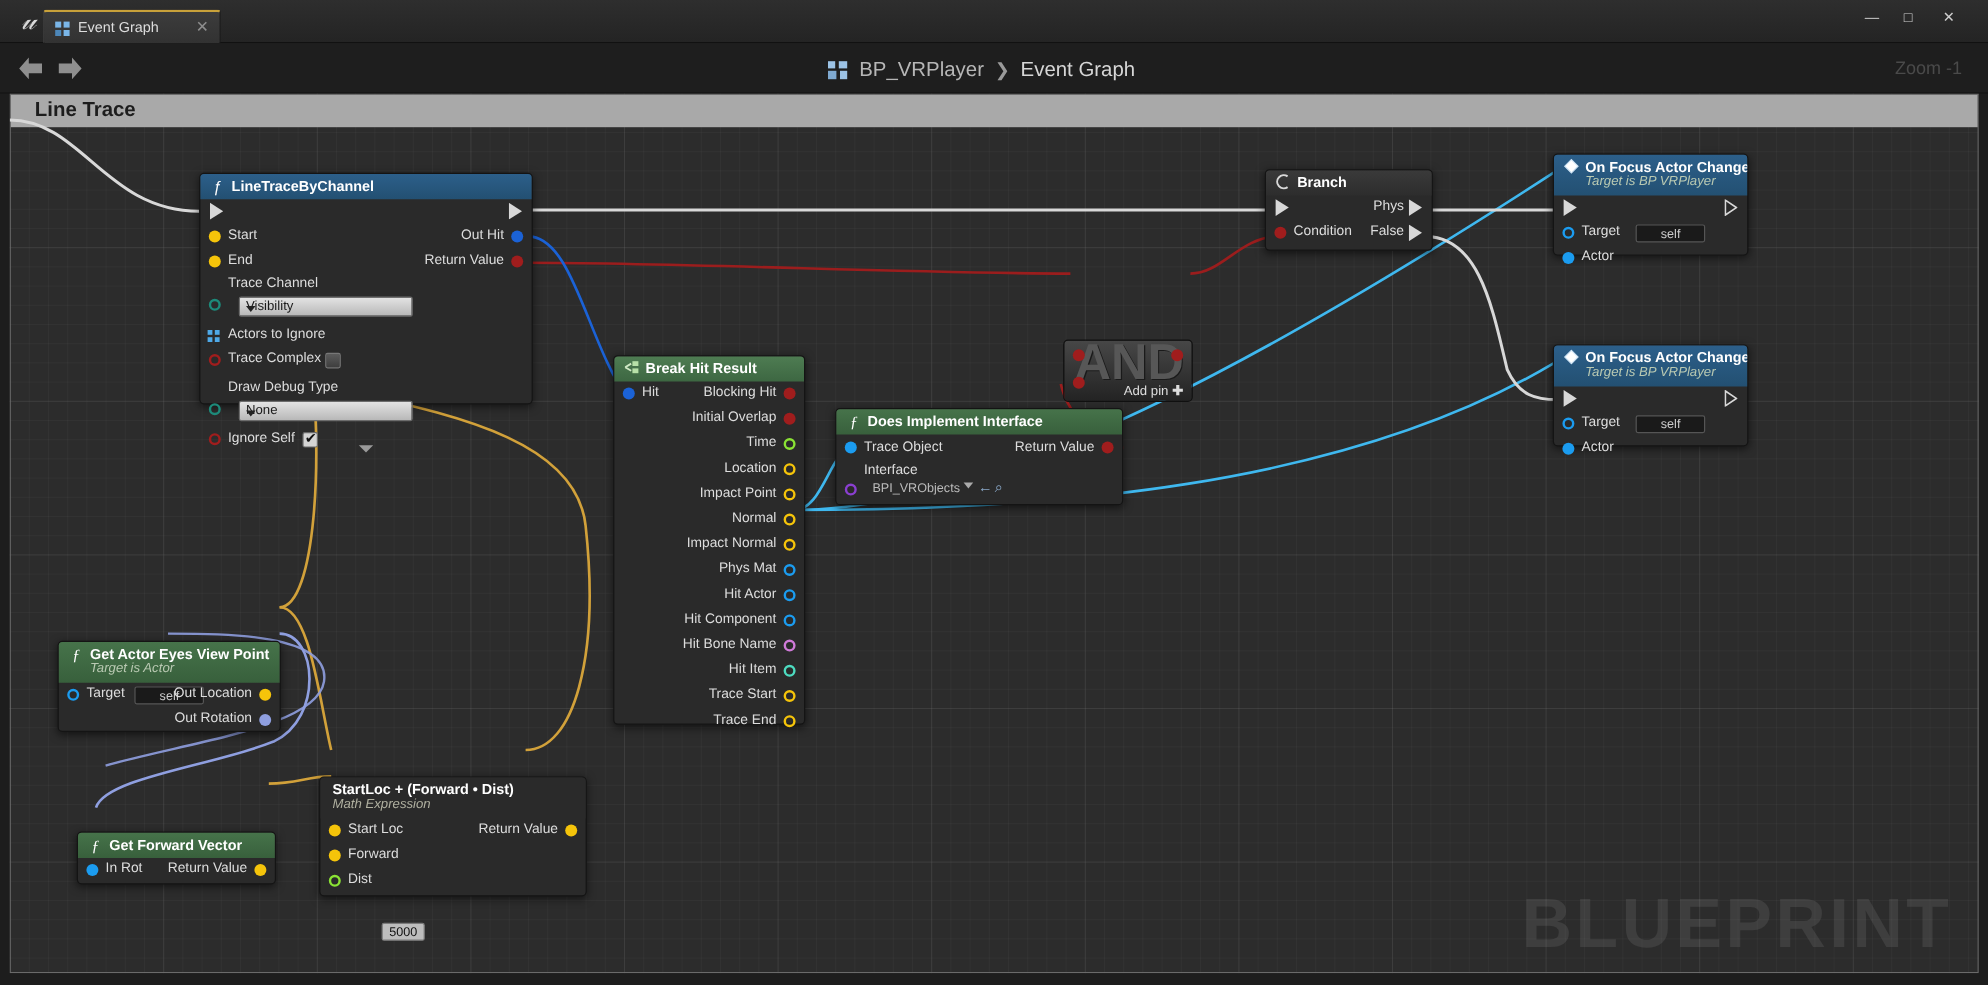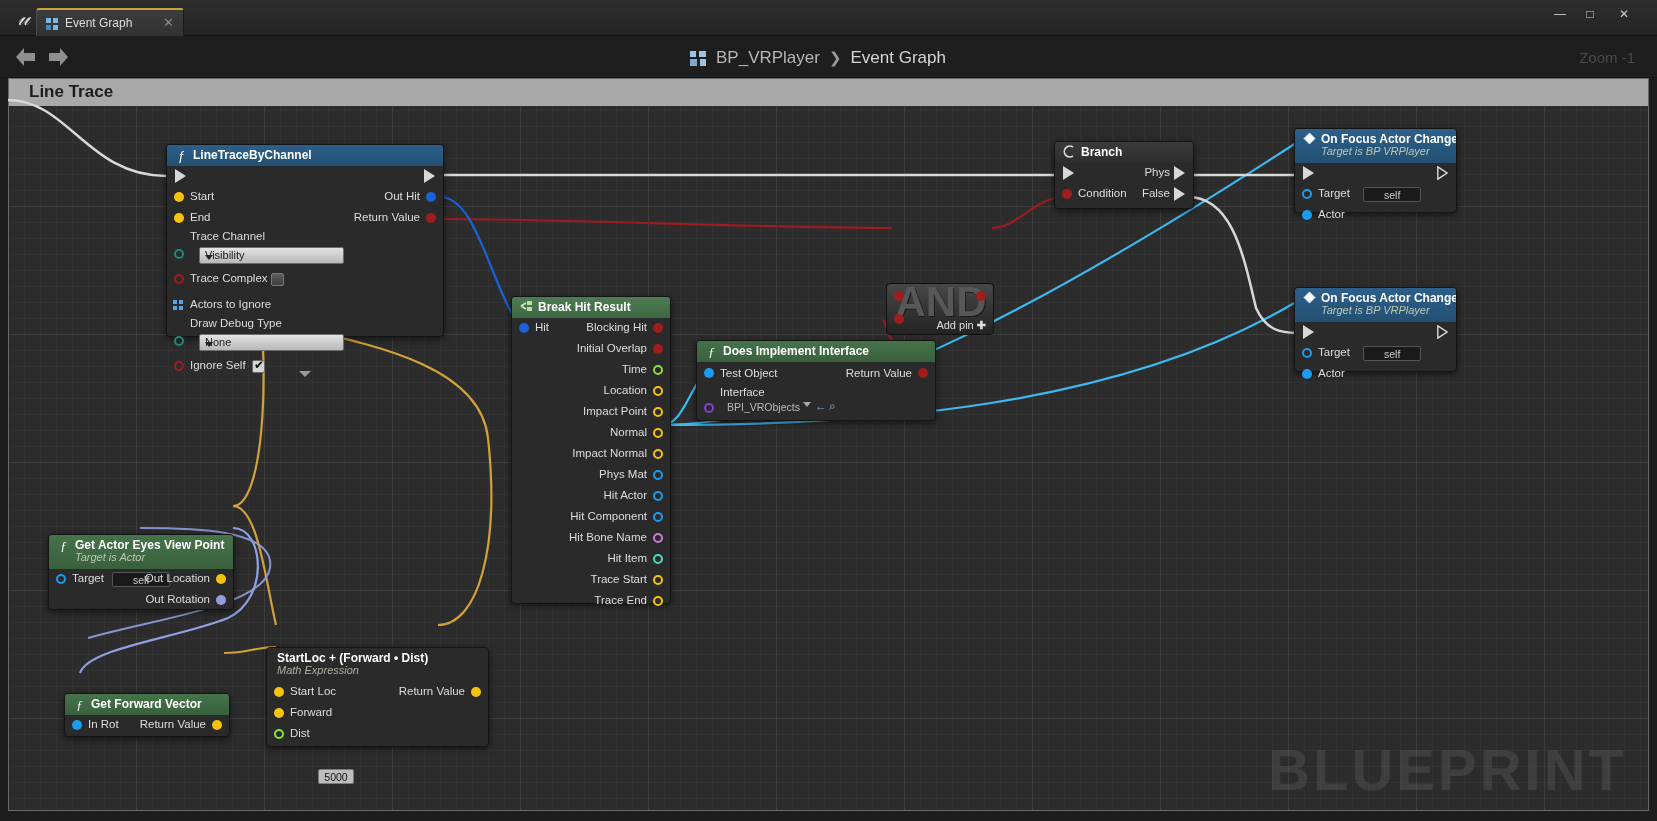--- a/index.html
+++ b/index.html
@@ -272,33 +272,33 @@
           <span class="pin r solid" style="color:#a01d1d"></span>
         </div>
         <div style="position:relative; height:41px;">
           <span class="pin l ring" style="color:#1d8a7a; top:20px;"></span>
           <span class="sectlbl" style="left:23px; top:1px;">Trace Channel</span>
           <span class="combo" style="left:32px; top:18px; width:145px;">
             <span>Visibility</span>
             <span class="arw"></span>
           </span>
         </div>
-        <div class="row" style="height:25px;">
-          <span class="pin l ring" style="color:#a01d1d; top:4px;"></span>
-          <span class="pinlbl l" style="top:2px;">Trace Complex</span>
-          <span class="chk empty" style="left:104px; top:3px;"></span>
-        </div>
         <div class="row" style="height:21px;">
           <span class="arrcube" style="left:6px; top:5px;">
               <i></i>
               <i></i>
               <i></i>
               <i></i>
             </span>
           <span class="pinlbl l">Actors to Ignore</span>
+        </div>
+        <div class="row" style="height:25px;">
+          <span class="pin l ring" style="color:#a01d1d; top:4px;"></span>
+          <span class="pinlbl l" style="top:2px;">Trace Complex</span>
+          <span class="chk empty" style="left:104px; top:3px;"></span>
         </div>
         <div style="position:relative; height:41px;text-align:center;">
           <span class="pin l ring" style="color:#1d8a7a; top:20px;"></span>
           <span class="sectlbl" style="left:23px; top:1px;">Draw Debug Type</span>
           <span class="combo" style="left:32px; top:18px; width:145px;">
             <span>None</span>
             <span class="arw"></span>
           </span>
         </div>
         <div class="row" style="height:22px;">
@@ -385,21 +385,21 @@
     </div>
 
     <div class="node" id="n-dii" style="left:688px; top:262px; width:240px; height:81px;">
       <div class="hdr hdr-fn">
         <span class="gly">ƒ</span>
         <span class="ttl">Does Implement Interface</span>
       </div>
       <div class="body">
         <div class="row" style="height:24px;">
           <span class="pin l solid" style="color:#1b9cf0; top:6px;"></span>
-          <span class="pinlbl l" style="top:5px;">Test Object</span>
+          <span class="pinlbl l" style="top:5px;">Trace Object</span>
           <span class="pinlbl r" style="top:5px;">Return Value</span>
           <span class="pin r solid" style="color:#a01d1d; top:6px;"></span>
         </div>
         <div style="position:relative; height:36px;">
           <span class="pin l ring" style="color:#8a3fd0; top:17px;"></span>
           <span class="sectlbl" style="left:23px; top:0px;">Interface</span>
           <span style="position:absolute; left:30px; top:15px; font-size:10.5px; color:#bbb;">BPI_VRObjects</span>
           <span style="position:absolute; left:106px; top:16px; width:0;height:0;border-left:4px solid transparent;border-right:4px solid transparent;border-top:5px solid #aaa;"></span>
           <span style="position:absolute; left:118px; top:13px; font-size:12px; color:#8aa8c8;">←</span>
           <span style="position:absolute; left:132px; top:13px; font-size:12px; color:#8aa8c8;">⌕</span>

